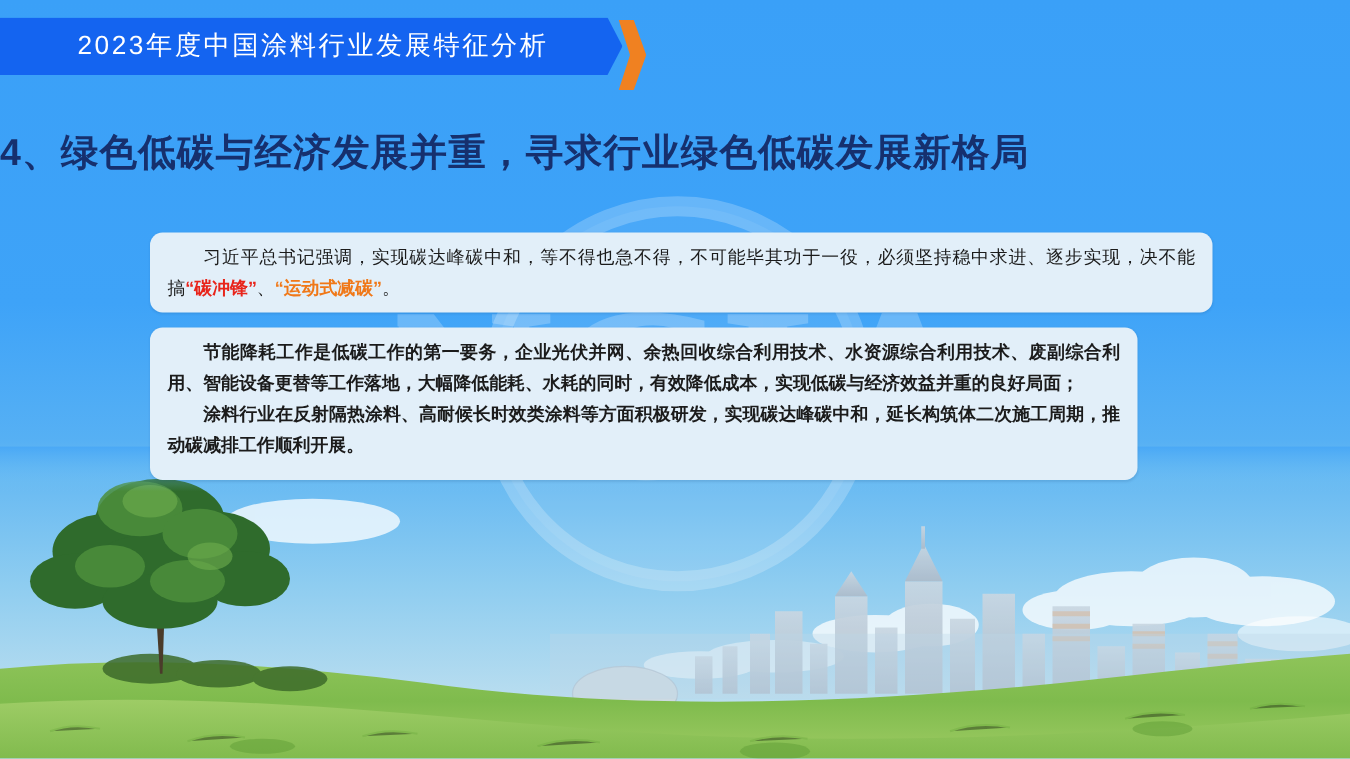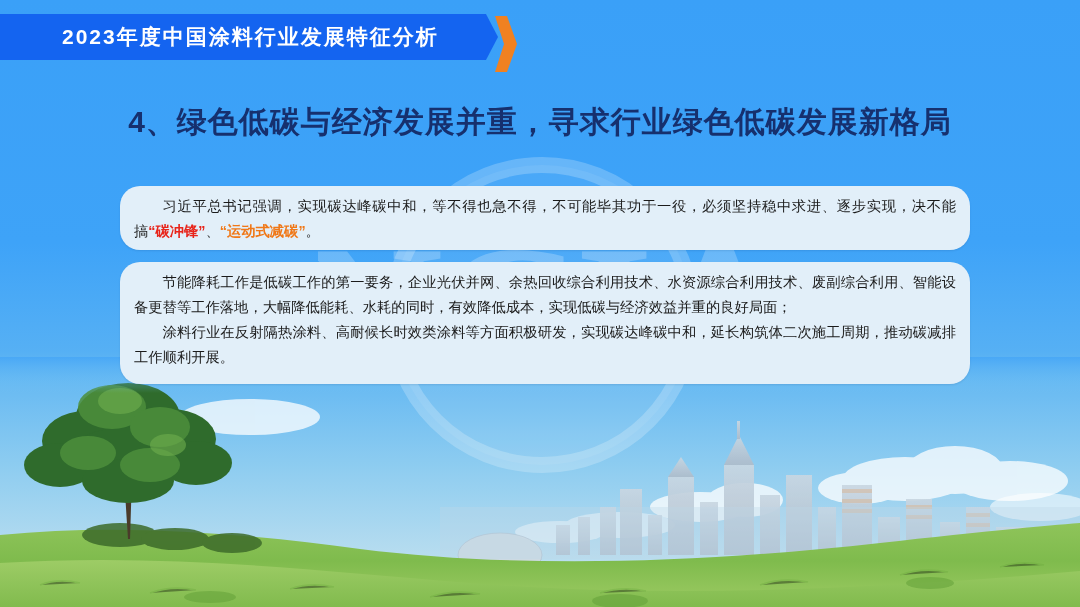--- a/index.html
+++ b/index.html
@@ -27,46 +27,46 @@
     border-top-right-radius:0;
     clip-path:polygon(0 0,486px 0,498px 23px,486px 46px,0 46px);
   }
   .banner-accent{
     position:absolute;left:493px;top:2px;width:24px;height:56px;
     background:#f08121;
     clip-path:polygon(2px 0,14px 0,24px 28px,14px 56px,2px 56px,11px 28px);
   }
   .banner-text{
     position:absolute;left:62px;top:0;height:46px;line-height:46px;
-    color:#ffffff;font-size:21px;font-weight:bold;letter-spacing:2px;
+    color:#ffffff;font-size:21px;font-weight:normal;letter-spacing:2px;
     white-space:nowrap;
     text-align:center;
   }
 
   
   .watermark{
     position:absolute;left:318px;top:150px;width:448px;height:330px;
     pointer-events:none;
   }
   .watermark svg{display:block;width:100%;height:100%;}
 
   
   .heading{
-    position:absolute;left:0;top:102px;width:1080px;text-align:center;
+    position:absolute;left:0;top:102px;width:1080px;
     font-size:30px;font-weight:bold;color:#16306e;letter-spacing:1px;
     white-space:nowrap;
   }
 
   
   .tbox{
-    position:absolute;background:#e2eff9;border-radius:20px;
+    position:absolute;background:#e2eff9;border-radius:10px;
     box-shadow:0 1px 2px rgba(0,40,90,.12);
   }
   .tbox.b1{left:120px;top:186px;width:850px;height:64px;}
-  .tbox.b2{left:120px;top:262px;width:850px;height:122px;}
+  .tbox.b2{left:120px;top:262px;width:790px;height:122px;font-weight:bold;}
   .tbox p{
     margin:0;color:#1b1b1b;font-size:14.3px;line-height:25px;
     text-align:justify;text-justify:inter-ideograph;
   }
   .tbox.b1 .pad{padding:8px 14px 0 14px;}
   .tbox.b2 .pad{padding:8px 14px 0 14px;}
   .indent{text-indent:2em;}
   .hl-red{color:#e8241a;font-weight:bold;}
   .hl-orange{color:#f07818;font-weight:bold;}
 

